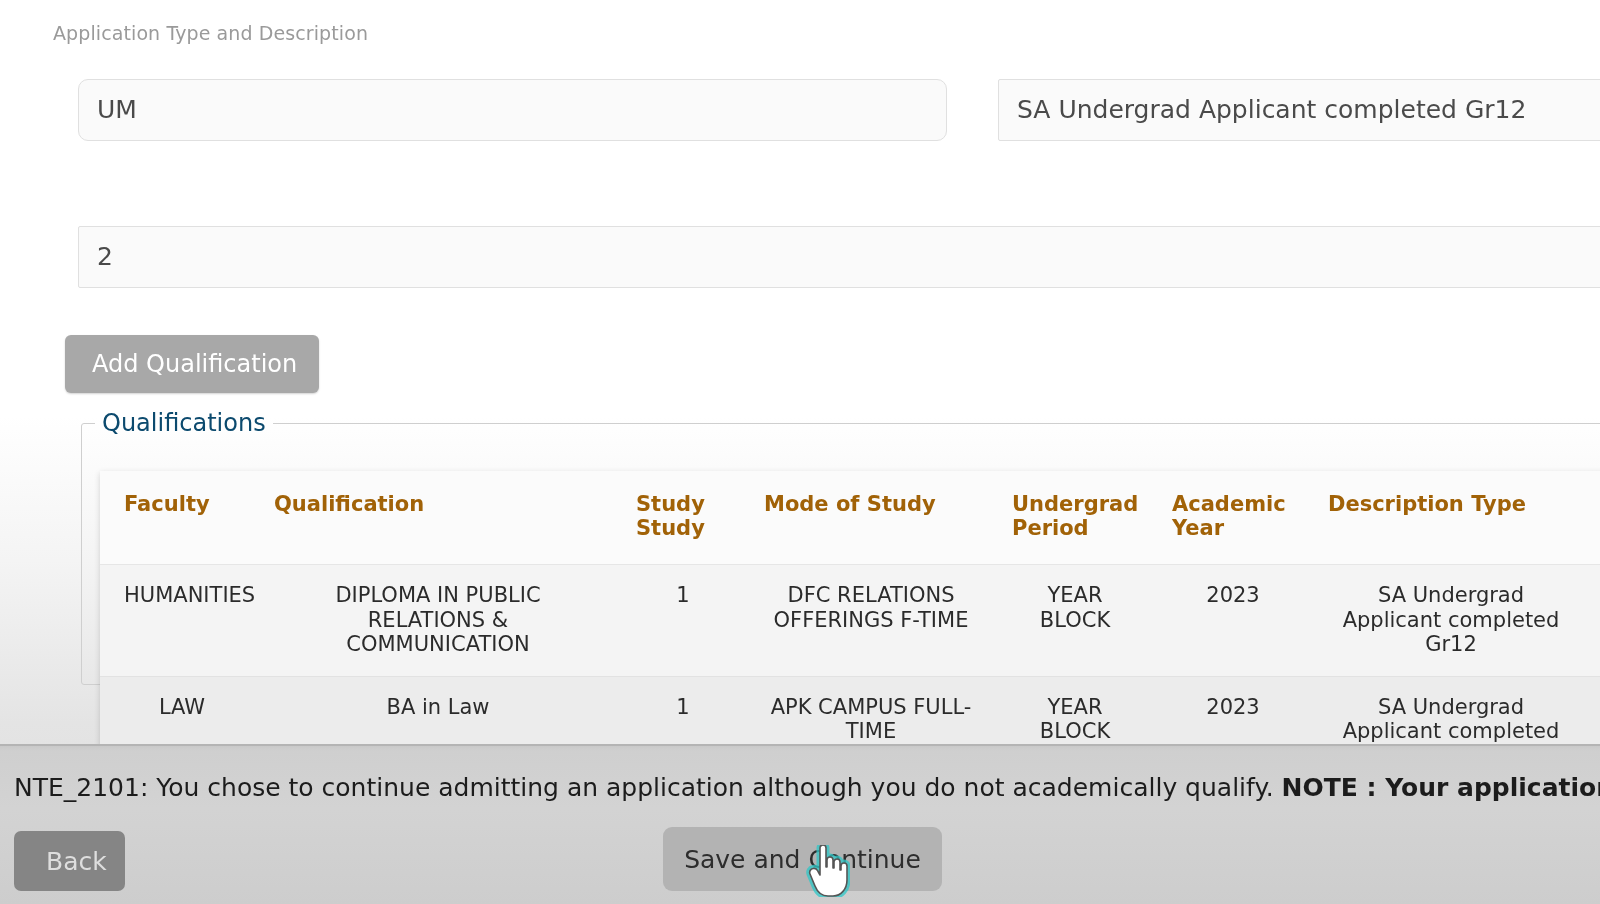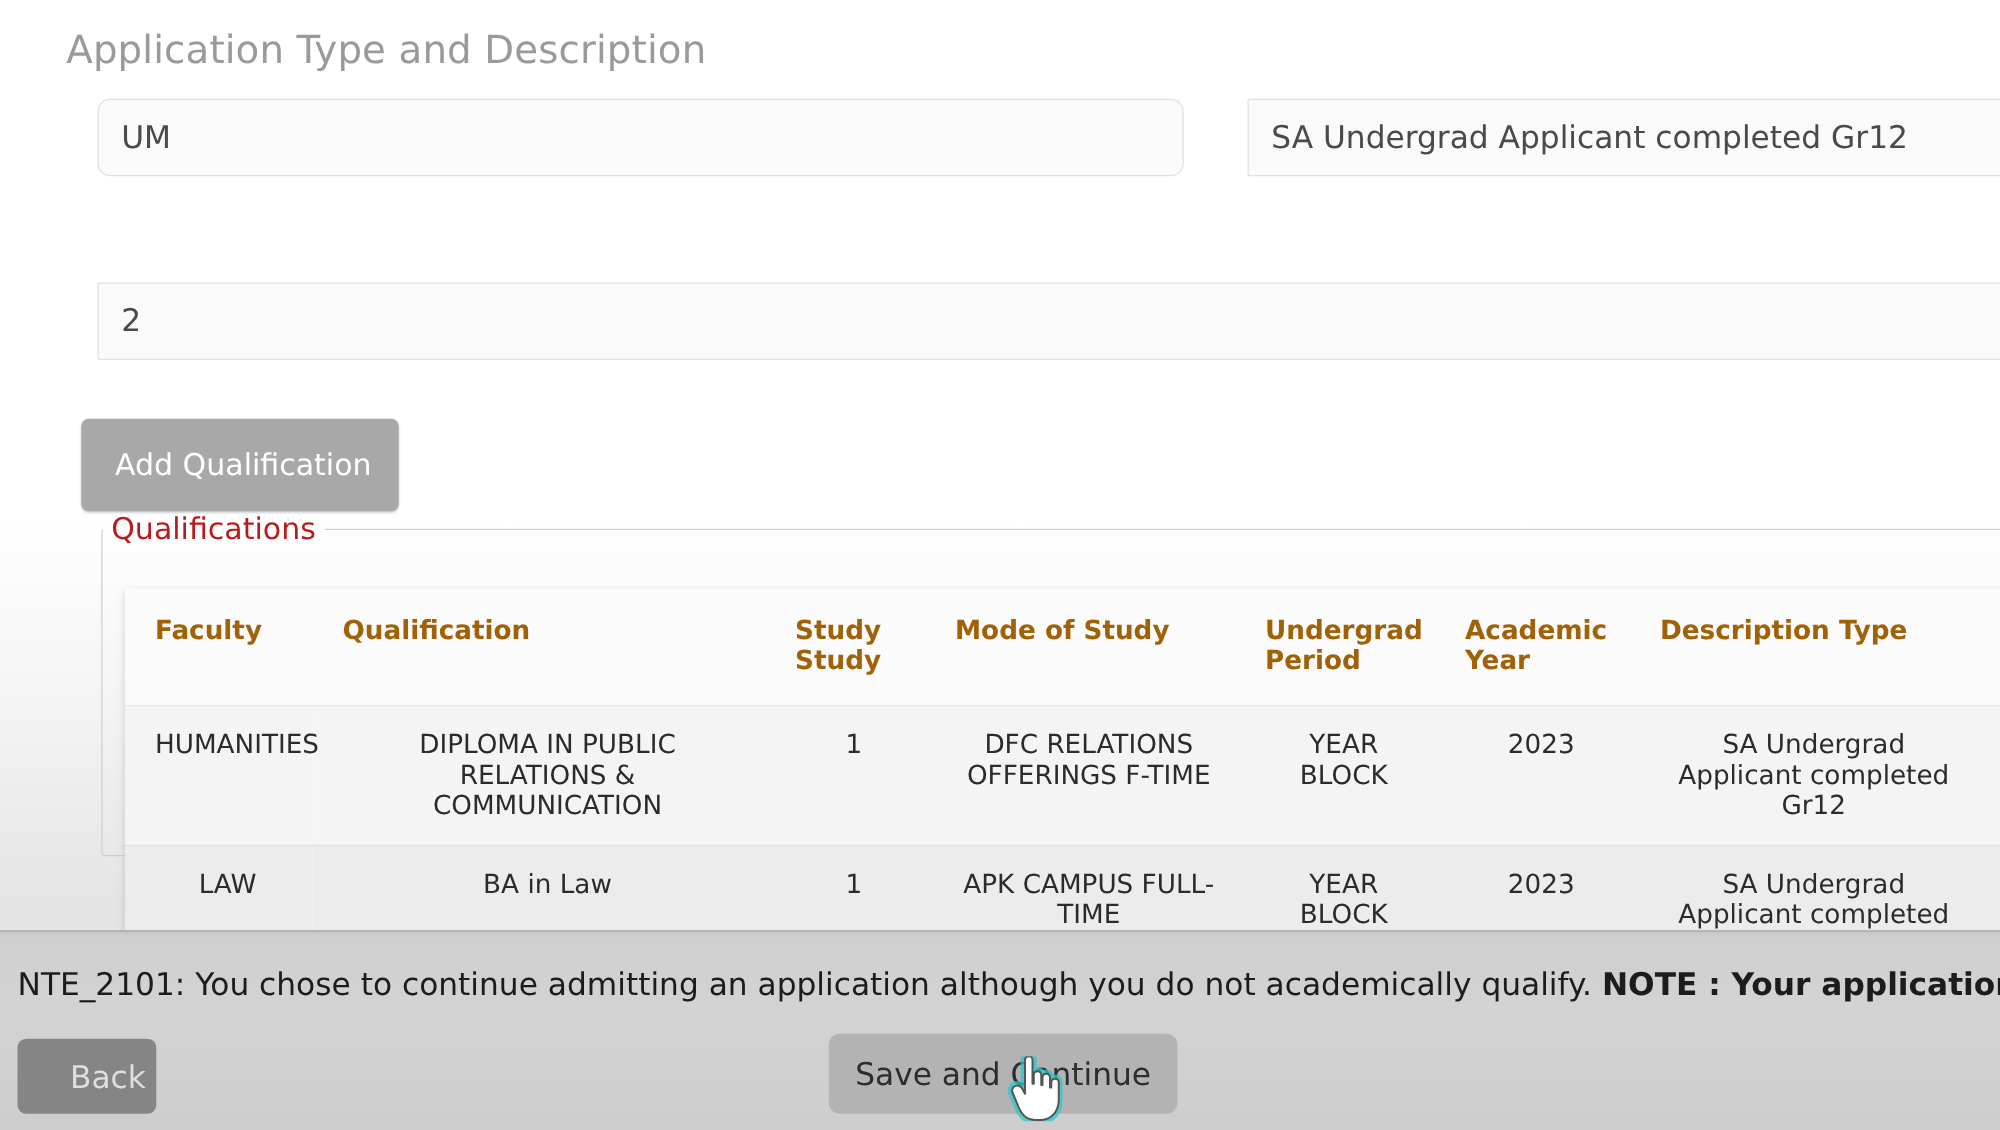--- a/index.html
+++ b/index.html
@@ -21,21 +21,21 @@
   .form-area {
     position: absolute;
     left: 0; top: 0;
     width: 1600px;
     height: 744px;
     overflow: hidden;
   }
 
   .field-label {
     color: #9a9a9a;
-    font-size: 31px;
+    font-size: 19px;
     font-weight: 400;
     letter-spacing: 0.1px;
   }
   .label-apptype { position: absolute; left: 53px; top: 22px; }
   .label-numapps { position: absolute; left: 53px; top: 169px; }
 
   .text-input {
     position: absolute;
     background: #fafafa;
     border: 1px solid #e0e0e0;
@@ -51,21 +51,21 @@
   #input-app-type      { left: 78px;  top: 79px;  width: 869px; border-radius: 10px; }
   #input-app-desc      { left: 998px; top: 79px;  width: 700px; }
   #input-num-allowed   { left: 78px;  top: 226px; width: 1620px; }
 
   
   .btn-add-qual {
     position: absolute;
     left: 65px;
     top: 335px;
     width: 254px;
-    height: 74px;
+    height: 58px;
     border: none;
     border-radius: 6px;
     background: #a8a8a8;
     color: #ffffff;
     font-size: 24px;
     font-family: inherit;
     text-align: left;
     padding-left: 27px;
     cursor: pointer;
     box-shadow: 0 1px 2px rgba(0,0,0,0.18);
@@ -77,22 +77,23 @@
     left: 81px;
     top: 409px;
     width: 1560px;
     height: 276px;
     border: 1px solid #cfcfcf;
     border-radius: 3px;
     padding: 0;
     margin: 0;
   }
   .qual-legend {
+    margin-left: 13px;
     padding: 0 7px;
-    color: #b91c1c;
+    color: #0c4a6e;
     font-size: 24px;
     font-weight: 400;
   }
 
   .qual-table-wrap {
     position: absolute;
     left: 18px;
     top: 34px;
     width: 1560px;
     background: #fff;
@@ -163,21 +164,21 @@
     top: 85px;
     width: 111px;
     height: 60px;
     border: none;
     border-radius: 7px;
     background: #858585;
     color: #dedede;
     font-size: 25px;
     font-family: inherit;
     text-align: left;
-    padding-left: 42px;
+    padding-left: 32px;
     cursor: pointer;
   }
   .btn-save-continue {
     position: absolute;
     left: 663px;
     top: 81px;
     width: 279px;
     height: 64px;
     border: none;
     border-radius: 9px;

